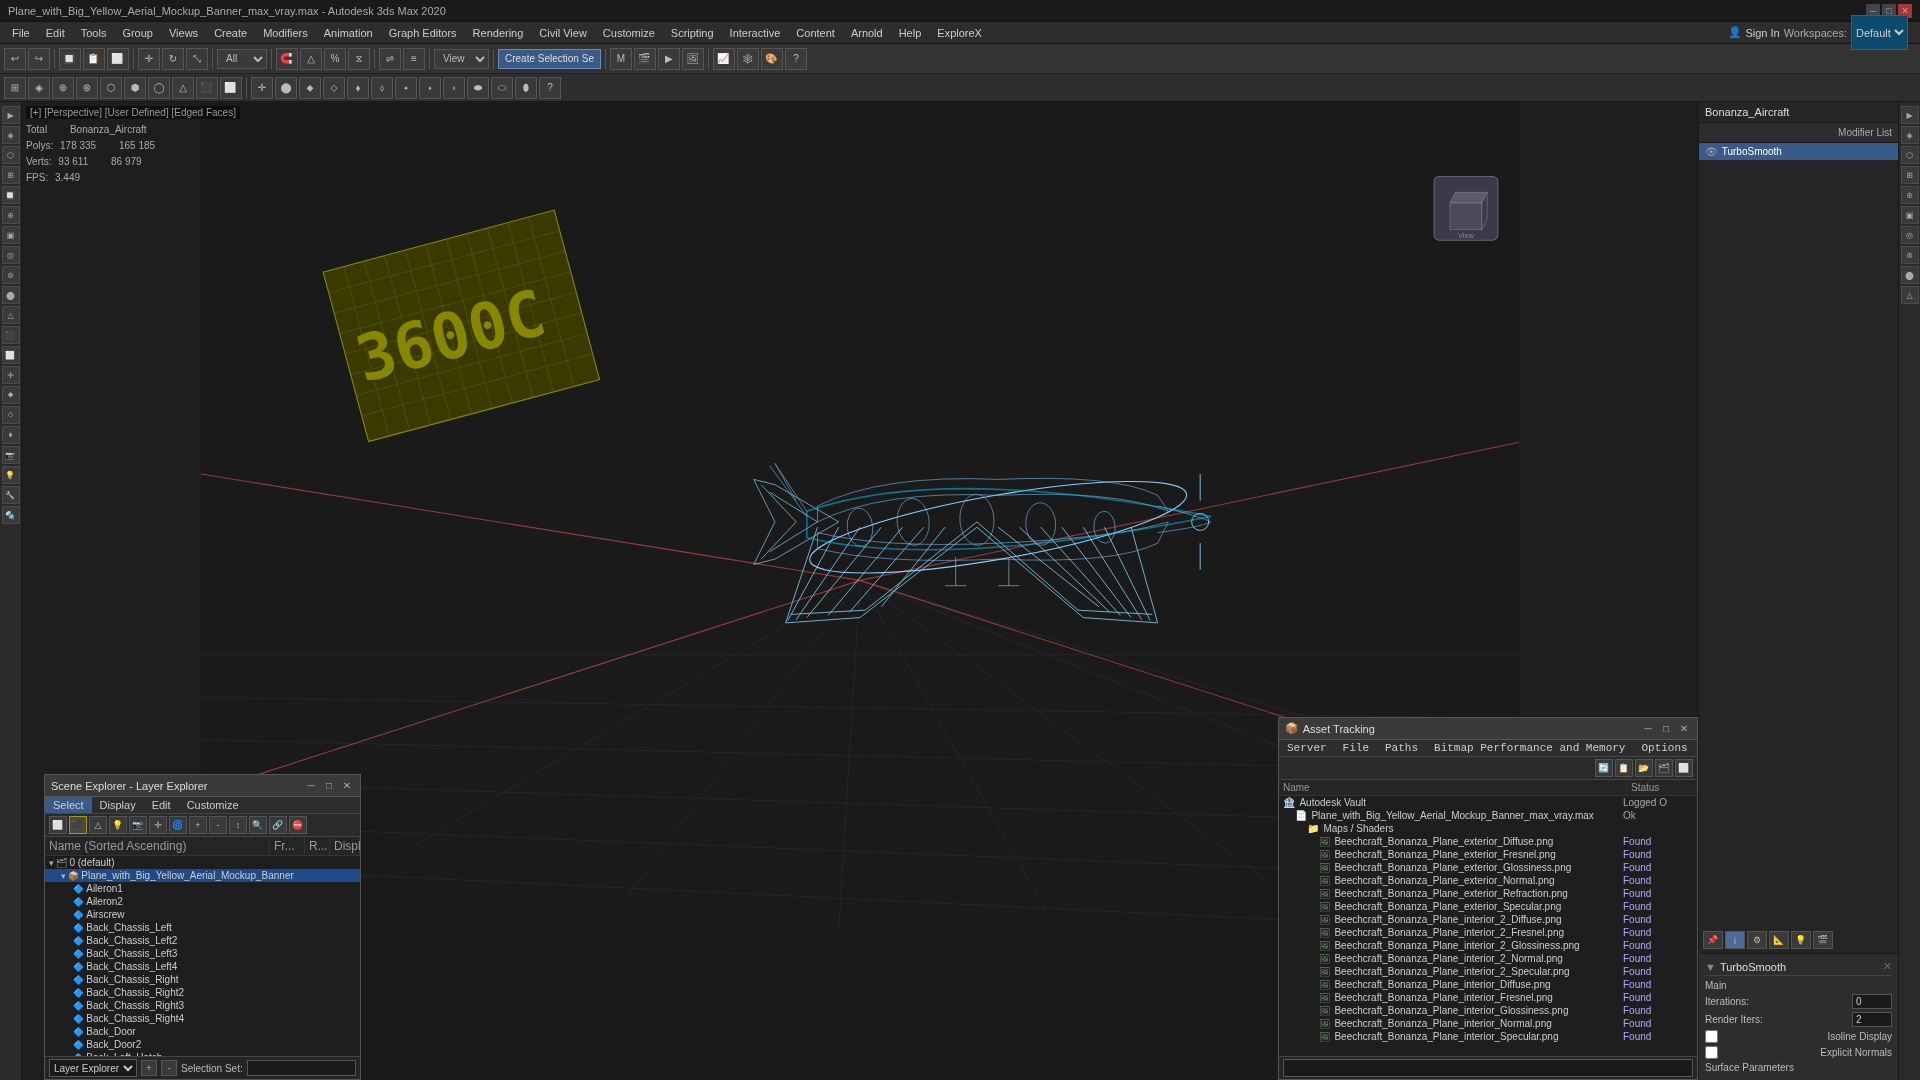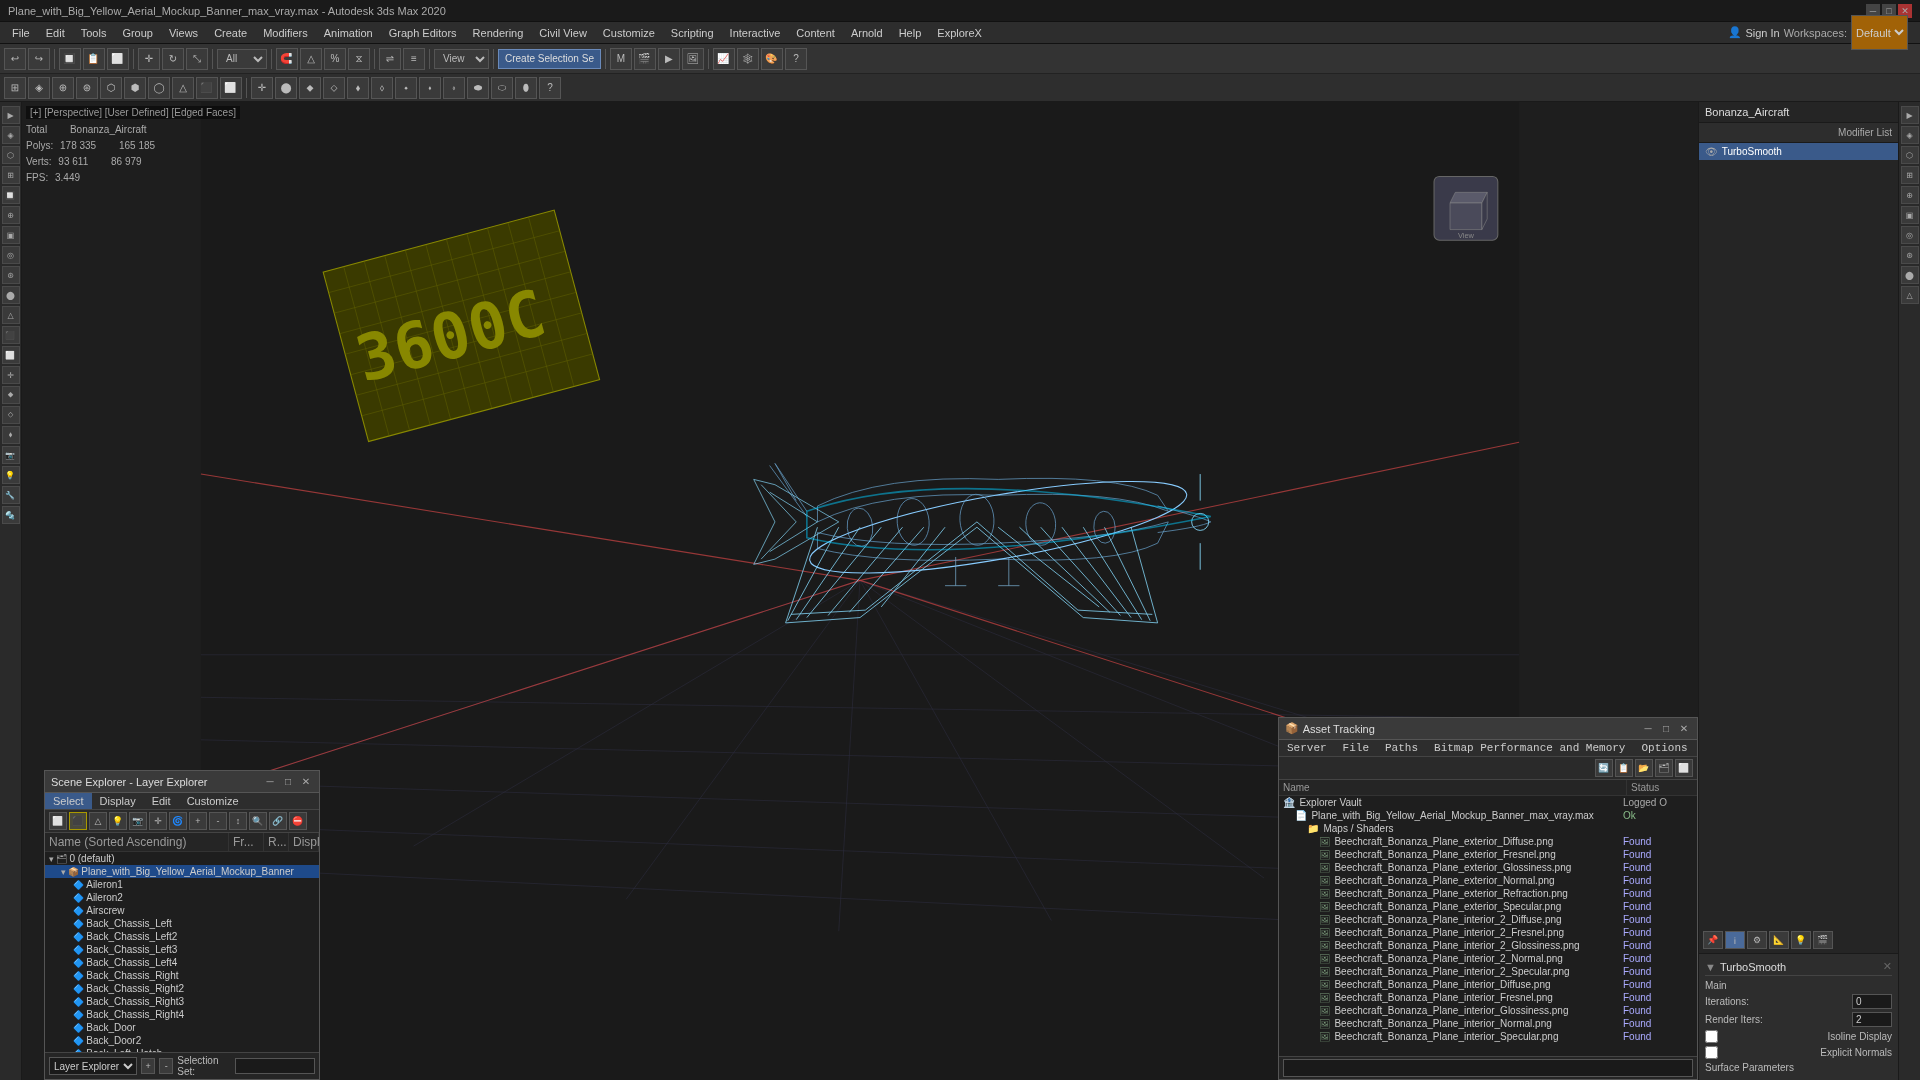--- a/index.html
+++ b/index.html
@@ -51,21 +51,21 @@
     
     #turbosmooth-section { padding: 4px 6px; }
     #ts-header { display: flex; align-items: center; gap: 4px; color: #ddd; font-size: 11px; padding: 2px 0; border-bottom: 1px solid #444; margin-bottom: 4px; }
     #ts-header .arrow { color: #888; }
     .ts-row { display: flex; align-items: center; justify-content: space-between; margin-bottom: 3px; font-size: 10px; color: #bbb; }
     .ts-input { width: 40px; background: #1a1a1a; border: 1px solid #555; color: #ccc; font-size: 10px; padding: 1px 3px; }
     .ts-checkbox { margin-right: 4px; }
     .ts-label { font-size: 10px; color: #bbb; }
 
     
-    #scene-explorer { position: absolute; bottom: 0; left: 22px; width: 276px; background: #2d2d2d; border: 1px solid #555; z-index: 20; }
+    #scene-explorer { position: absolute; bottom: 0; left: 22px; width: 317px; background: #2d2d2d; border: 1px solid #555; z-index: 20; }
     #se-titlebar { background: #3a3a3a; height: 22px; display: flex; align-items: center; padding: 0 6px; justify-content: space-between; border-bottom: 1px solid #555; }
     #se-titlebar .title { font-size: 11px; color: #ddd; }
     #se-titlebar .controls { display: flex; gap: 4px; }
     #se-titlebar .ctrl-btn { width: 14px; height: 14px; background: none; border: none; color: #aaa; cursor: pointer; font-size: 10px; }
     #se-menubar { display: flex; background: #2d2d2d; border-bottom: 1px solid #444; }
     .se-menu { padding: 2px 8px; color: #ccc; cursor: pointer; font-size: 11px; }
     .se-menu:hover, .se-menu.active { background: #3a5a8a; }
     #se-toolbar { display: flex; align-items: center; gap: 2px; padding: 2px 4px; background: #2a2a2a; border-bottom: 1px solid #444; }
     .se-tb-btn { width: 18px; height: 18px; background: #3a3a3a; border: 1px solid #555; color: #bbb; font-size: 9px; cursor: pointer; display: flex; align-items: center; justify-content: center; }
     #se-columns { display: flex; background: #252525; border-bottom: 1px solid #333; }
@@ -106,21 +106,21 @@
     .at-search-input { width: 100%; background: #1a1a1a; border: 1px solid #555; color: #ccc; font-size: 10px; height: 18px; padding: 0 4px; }
 
     
     #viewport-svg { position: absolute; top: 0; left: 0; width: 100%; height: 100%; }
 
     
     .signin-area { display: flex; align-items: center; gap: 4px; margin-left: auto; padding-right: 8px; }
     .signin-btn { background: none; border: none; color: #ccc; font-size: 11px; cursor: pointer; display: flex; align-items: center; gap: 3px; }
 
     .workspace-label { font-size: 11px; color: #aaa; }
-    .workspace-dropdown { background: #a16207; border: 1px solid #555; color: #ccc; font-size: 11px; height: 35px; }
+    .workspace-dropdown { background: #0c4a6e; border: 1px solid #555; color: #ccc; font-size: 11px; height: 35px; }
 
     #right-small-sidebar { width: 22px; background: #2a2a2a; border-left: 1px solid #1a1a1a; display: flex; flex-direction: column; align-items: center; padding: 4px 0; gap: 2px; }
   </style>
 </head>
 <body>
 
 <div id="titlebar">
   <span class="title">Plane_with_Big_Yellow_Aerial_Mockup_Banner_max_vray.max - Autodesk 3ds Max 2020</span>
   <div class="win-controls">
     <button class="win-btn">─</button>
@@ -578,21 +578,21 @@
         <button class="at-tb-btn">⬜</button>
       </div>
       <div id="at-columns">
         <div class="at-col-name">Name</div>
         <div class="at-col-status">Status</div>
       </div>
       <div id="at-list">
 
       <div class="at-item">
             <span style="color:#8888ff; margin-right:4px;">🏦</span>
-            <span class="at-item-name">Explorer Vault</span>
+            <span class="at-item-name">Autodesk Vault</span>
             <span class="at-item-status status-logged">Logged O</span>
           </div>
           <div class="at-item">
             <span class="indent"></span>
             <span style="color:#6a9a6a; margin-right:4px;">📄</span>
             <span class="at-item-name">Plane_with_Big_Yellow_Aerial_Mockup_Banner_max_vray.max</span>
             <span class="at-item-status status-ok">Ok</span>
           </div>
           <div class="at-item">
             <span class="indent"></span>

